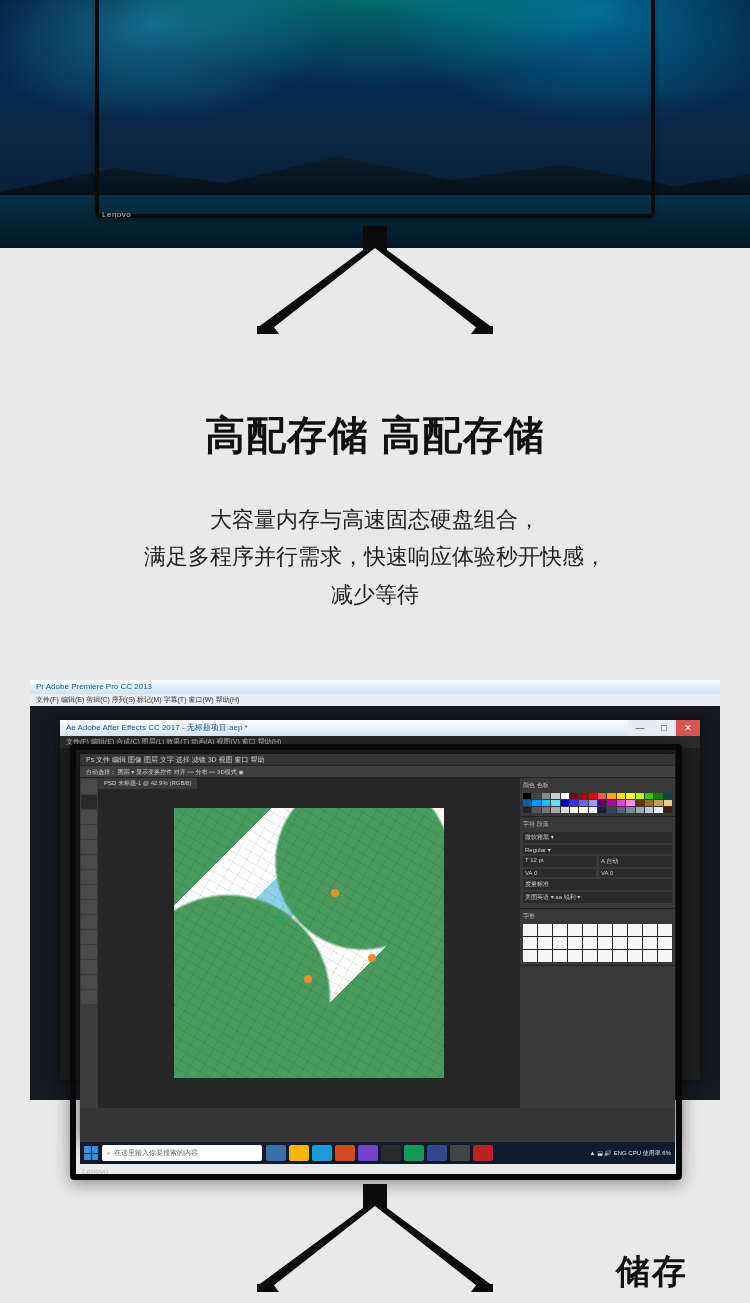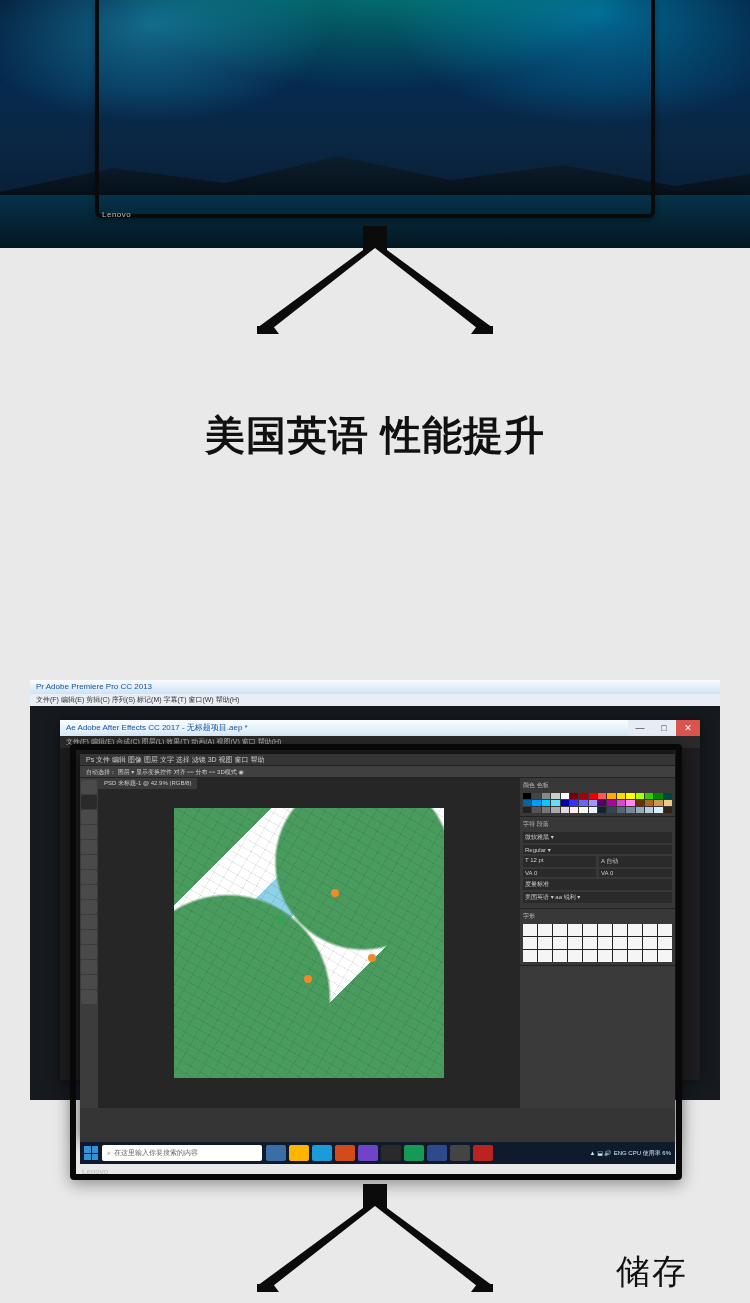--- a/index.html
+++ b/index.html
@@ -122,42 +122,47 @@
   .tb-fill{flex:1;}
   .tb-sys{font-size:6px;color:#cfe6f8;}
 
   .bezel-bottom{position:absolute;left:70px;top:64px;width:612px;height:436px;border:6px solid #080808;border-radius:4px;pointer-events:none;box-shadow:0 4px 16px rgba(0,0,0,.4);}
   .brand-bottom{position:absolute;left:82px;top:487px;color:#bbb;font-size:8px;}
   .stand-bottom{left:255px;top:504px;}
 
   
   .footer-label{
     position:absolute; right:62px; bottom:8px;
-    font-size:34px; color:#111; font-weight:400; letter-spacing:2px;
+    font-size:34px; color:#111; font-weight:700; letter-spacing:2px;
   }
 </style>
 </head>
 <body>
 
 <div class="top-scene">
   <div class="aurora"></div>
   <div class="mountain"></div>
   <div class="water"></div>
   <div class="bezel-top"></div>
   <div class="brand-top">Lenovo</div>
   <div class="stand stand-top">
     <svg viewBox="0 0 240 110">
         <path d="M120 0 L120 22 L18 102 L2 102 L108 24 L108 0 Z M120 0 L120 22 L222 102 L238 102 L132 24 L132 0 Z" fill="#0b0b0b"></path>
         <path d="M18 100 L2 100 L2 108 L24 108 Z M222 100 L238 100 L238 108 L216 108 Z" fill="#0b0b0b"></path>
       </svg>
   </div>
 </div>
 
 <div class="copy">
-  <h1>美国英语 性能提升</h1>
+  <h1>高配存储 高配存储</h1>
+  <p>
+    <span>大容量内存与高速固态硬盘组合，</span><br>
+    <span>满足多程序并行需求，快速响应体验秒开快感，</span><br>
+    <span>减少等待</span>
+  </p>
 </div>
 
 <div class="bottom-scene">
 
   <div class="back-app"></div>
   <div class="back-title">
     <div class="back-title-text">Pr Adobe Premiere Pro CC 2013</div>
   </div>
   <div class="back-menu">文件(F)  编辑(E)  剪辑(C)  序列(S)  标记(M)  字幕(T)  窗口(W)  帮助(H)</div>
 

